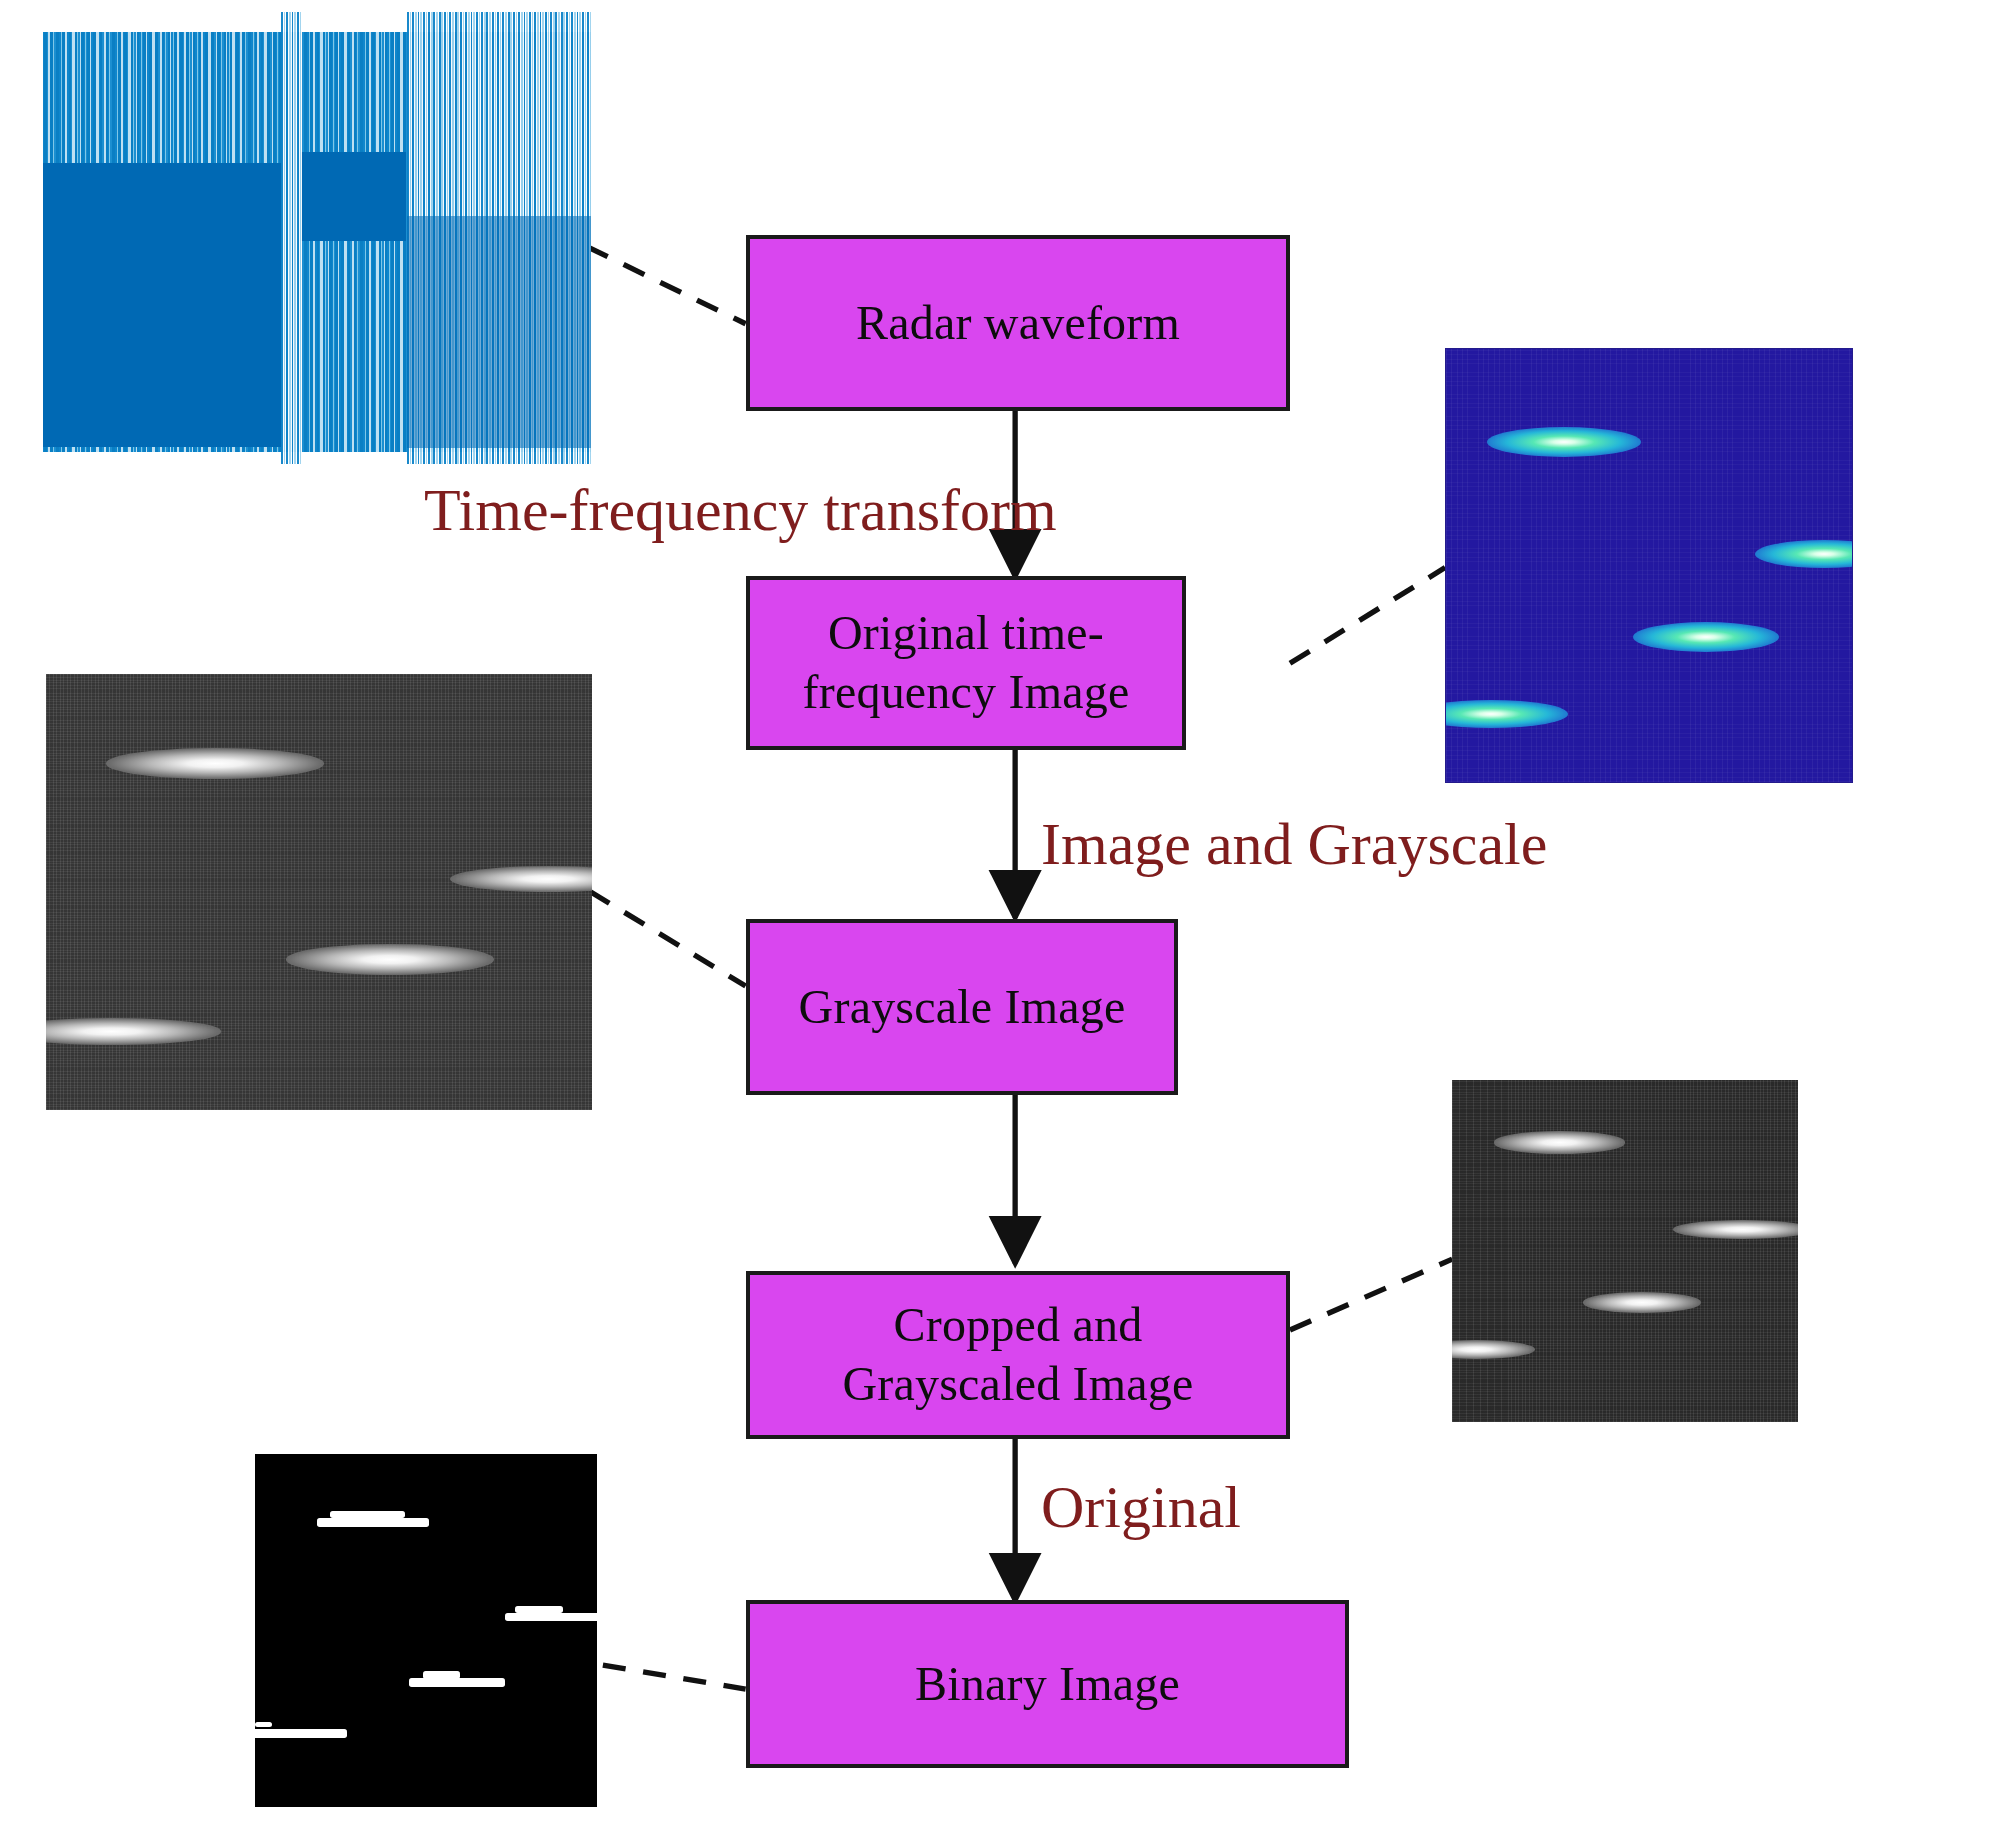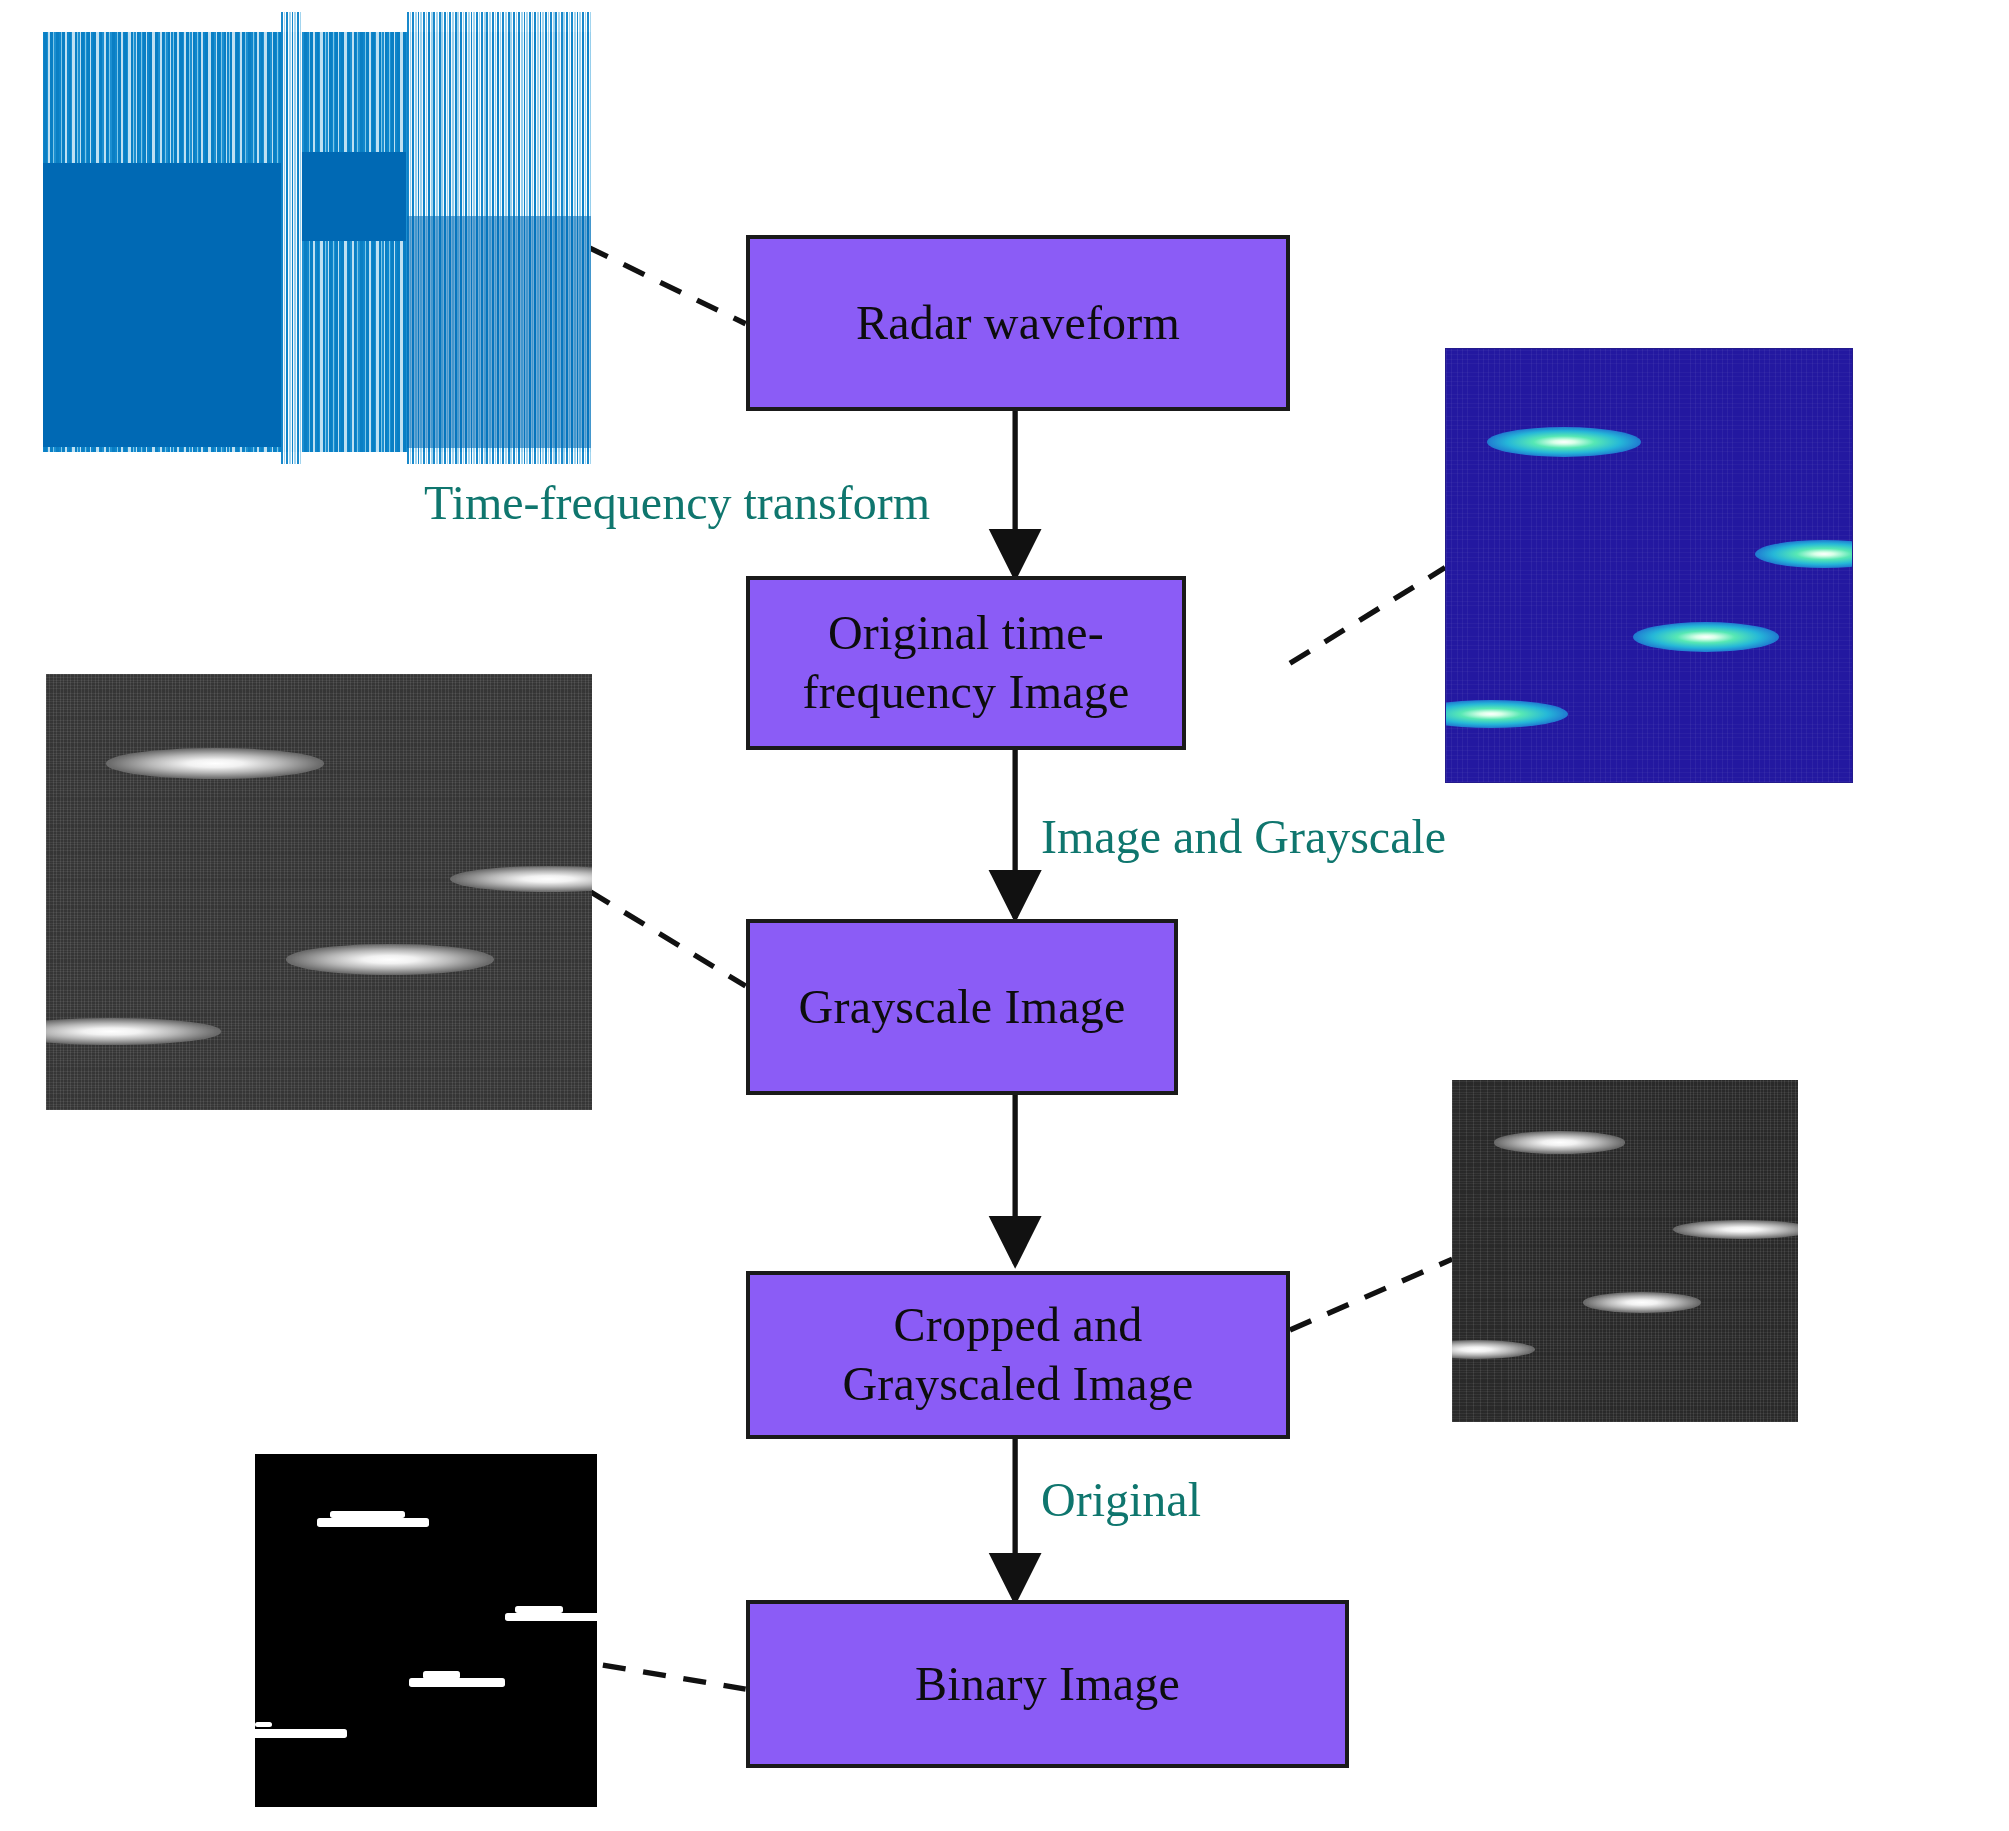--- a/index.html
+++ b/index.html
@@ -15,39 +15,39 @@
     width: 2009px;
     height: 1832px;
     background: #ffffff;
     overflow: hidden;
   }
 
   
   .flow-box {
     position: absolute;
     box-sizing: border-box;
-    background: #8b5cf6;
+    background: #d946ef;
     border: 4.4px solid #1a1a1a;
     display: flex;
     align-items: center;
     justify-content: center;
     text-align: center;
     color: #0d0d0d;
     font-size: 48px;
     line-height: 1.22;
     letter-spacing: 0.2px;
     z-index: 6;
   }
   .flow-box .label { display: block; padding: 0 12.4px; }
 
   
   .edge-label {
     position: absolute;
-    color: #0f766e;
-    font-size: 48px;
+    color: #7f1d1d;
+    font-size: 60px;
     line-height: 1.1;
     white-space: nowrap;
     z-index: 7;
   }
 
   
   .svg-layer {
     position: absolute;
     left: 0; top: 0;
     width: 2009px;

